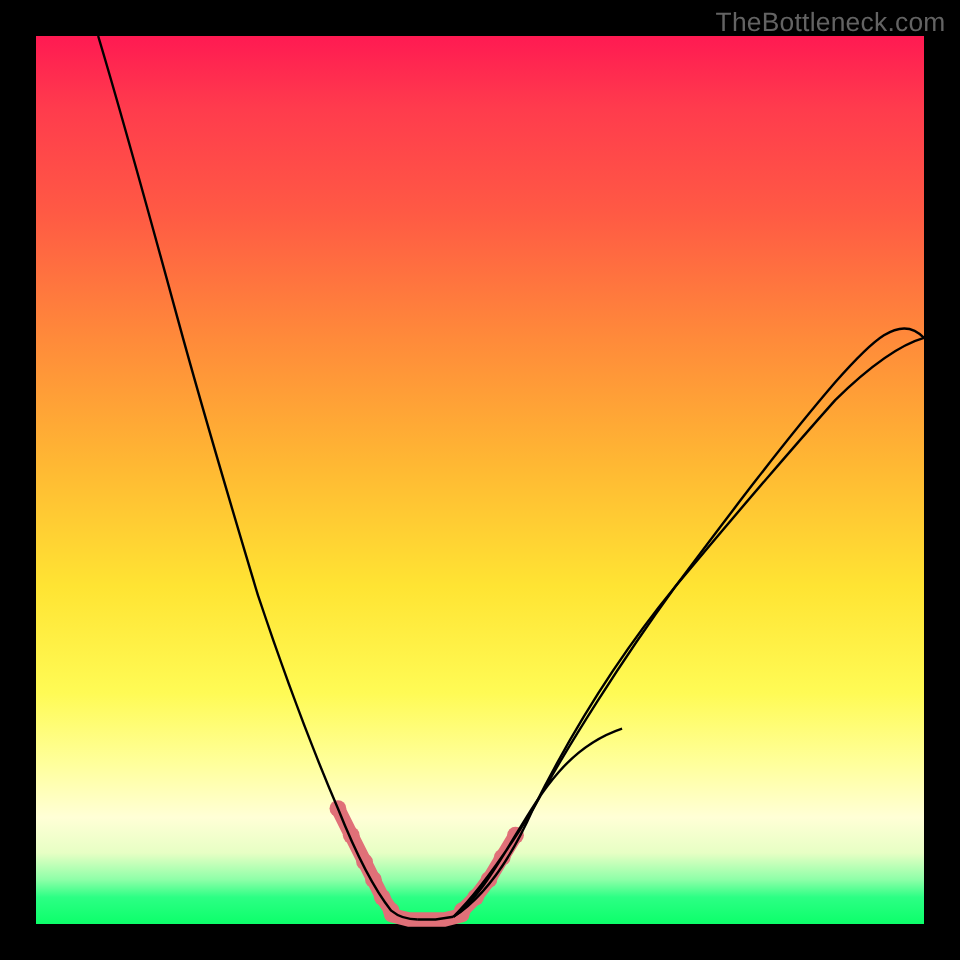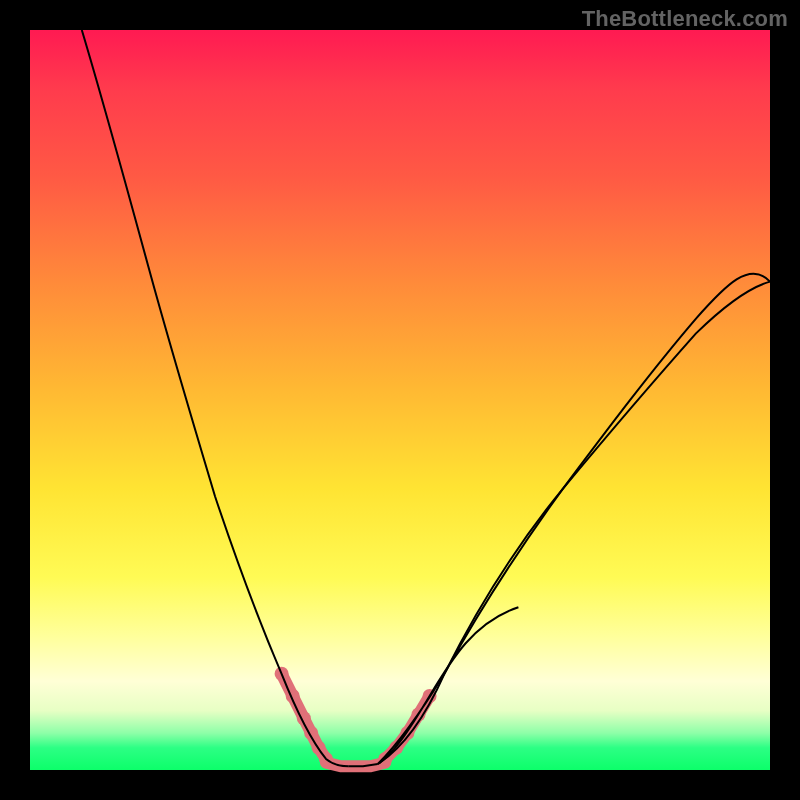--- a/index.html
+++ b/index.html
@@ -41,21 +41,21 @@
       #2cff84 97%,
       #0cff6a 100%
     );
   }
   .watermark {
     position: absolute;
     top: 6px;
     right: 12px;
     color: #636363;
     font-size: 22px;
-    font-weight: 700;
+    font-weight: 400;
     letter-spacing: 0.2px;
     user-select: none;
   }
   svg.curve {
     position: absolute;
     left: 0;
     top: 0;
     width: 740px;
     height: 740px;
     overflow: visible;

